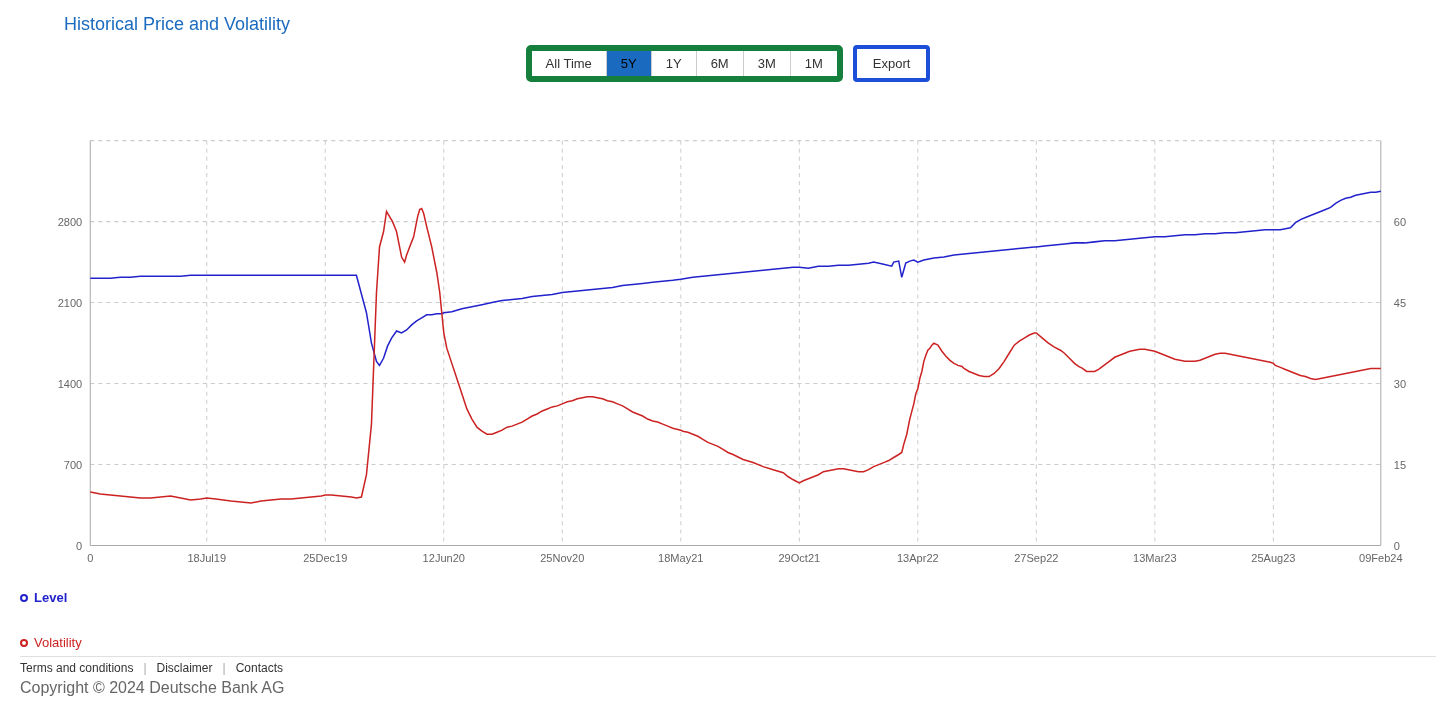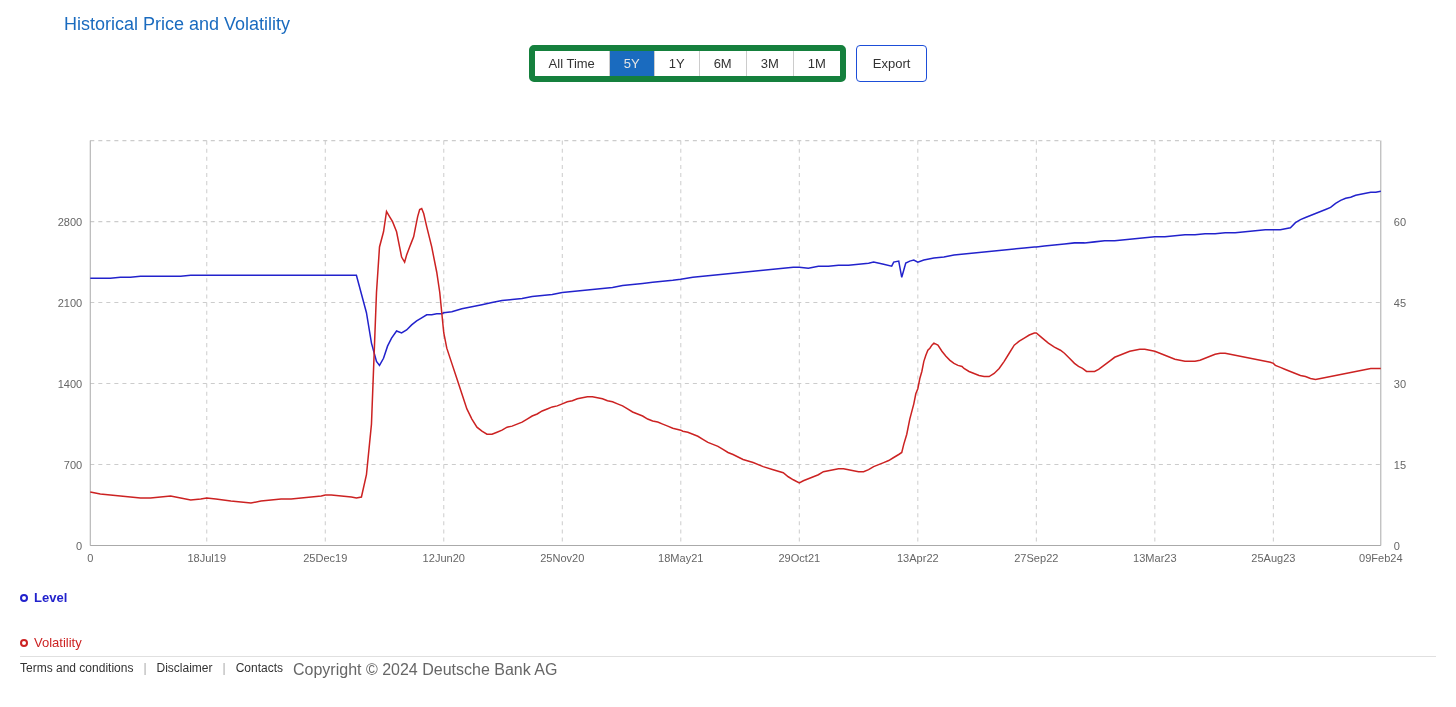--- a/index.html
+++ b/index.html
@@ -44,26 +44,26 @@
       background: #fff;
       cursor: pointer;
       font-size: 13px;
       color: #333;
     }
     .btn-group button:last-child {
       border-right: none;
     }
     .btn-group button.active {
       background: #1a6bbf;
-      color: #e5e5e5;
+      color: #000000;
     }
     .export-btn {
       margin-left: 10px;
       padding: 5px 16px;
-      border: 1px solid #1d4ed8;
+      border: 4px solid #1d4ed8;
       border-radius: 4px;
       background: #fff;
       cursor: pointer;
       font-size: 13px;
       color: #333;
     }
     .chart-area {
       flex: 1;
       position: relative;
       margin: 0 10px;
@@ -87,24 +87,25 @@
     }
     .legend-dot {
       width: 8px;
       height: 8px;
       border-radius: 50%;
       border: 2px solid;
       display: inline-block;
     }
     .footer {
       display: flex;
-      flex-direction: row;
+      flex-direction: column;
       margin-top: 6px;
       padding-top: 4px;
       border-top: 1px solid #e0e0e0;
+      justify-content: center;
     }
     .footer-links {
       display: flex;
       gap: 0;
       font-size: 12px;
       color: #555;
       margin-bottom: 4px;
     }
     .footer-links a {
       color: #333;

